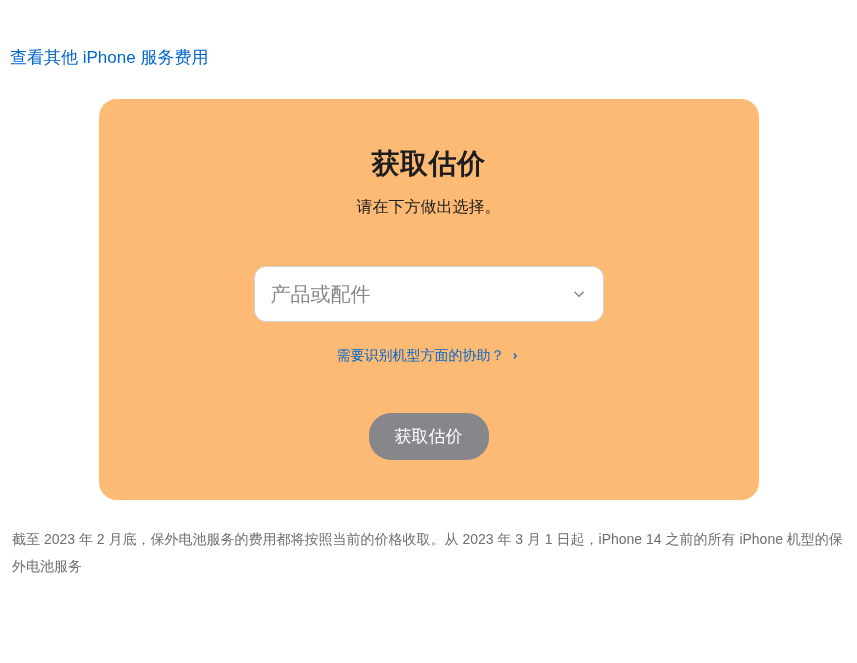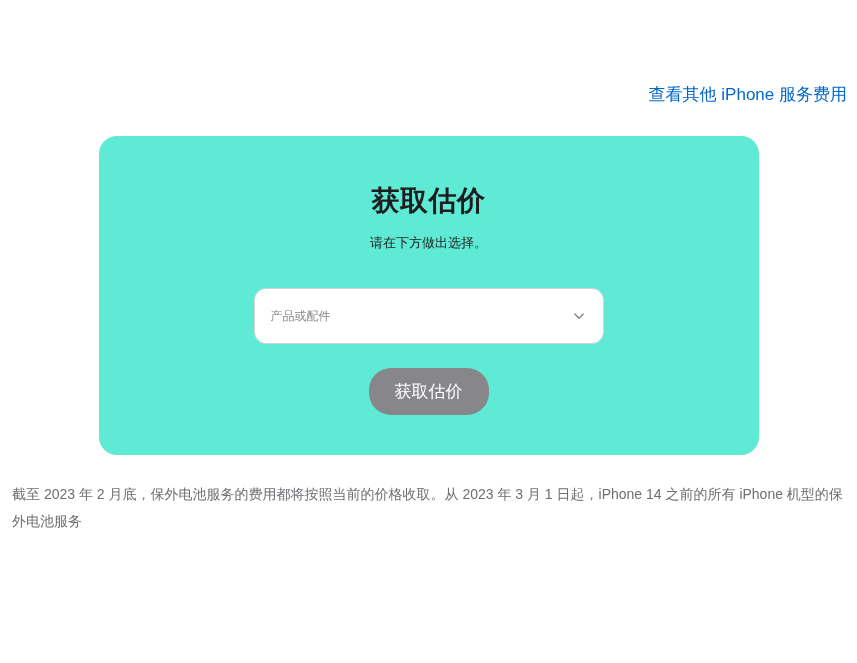--- a/index.html
+++ b/index.html
@@ -12,60 +12,59 @@
       background: #ffffff;
       color: #1d1d1f;
       width: 857px;
       height: 663px;
       overflow: hidden;
     }
     .container {
       padding: 0 10px;
     }
     .top-link {
-      text-align: right;
+      text-align: left;
       padding: 46px 0 30px;
-      margin-top: 37px;
     }
     .top-link a {
       color: #0066cc;
       text-decoration: none;
       font-size: 17px;
     }
     .card {
-      background: #5eead4;
+      background: #fdba74;
       border-radius: 18px;
       max-width: 660px;
       margin: 0 auto;
       padding: 46px 40px 40px;
       text-align: center;
     }
     .card-title {
       font-size: 28px;
       font-weight: 600;
       margin-bottom: 14px;
       letter-spacing: 0.5px;
     }
     .card-subtitle {
-      font-size: 13px;
+      font-size: 16px;
       color: #1d1d1f;
-      margin-bottom: 36px;
+      margin-bottom: 48px;
     }
     .select-wrap {
       position: relative;
       max-width: 350px;
       margin: 0 auto 24px;
     }
     .select-box {
       width: 100%;
       height: 56px;
       border: 1px solid #d2d2d7;
       border-radius: 12px;
       background: #ffffff;
-      font-size: 12px;
+      font-size: 20px;
       color: #86868b;
       padding: 0 44px 0 16px;
       text-align: left;
       cursor: pointer;
       display: flex;
       align-items: center;
       outline: none;
     }
     .chevron {
       position: absolute;
@@ -138,20 +137,30 @@
         <span>产品或配件</span>
       </button>
       <span class="chevron">
         <svg viewBox="0 0 24 24" fill="none" stroke="currentColor" stroke-width="2">
             <polyline points="6 9 12 15 18 9"></polyline>
           </svg>
       </span>
     </div>
 
 
+    <div class="help-link">
+      <a href="#">
+        <span>需要识别机型方面的协助？</span>
+        <span class="chev-right">
+          <svg viewBox="0 0 24 24" fill="none" stroke="#0066cc" stroke-width="3">
+              <polyline points="9 6 15 12 9 18"></polyline>
+            </svg>
+        </span>
+      </a>
+    </div>
 
     <button class="submit-btn" disabled="">获取估价</button>
   </div>
 
   <div class="footer-text">
     <p>
       <span>截至 2023 年 2 月底，保外电池服务的费用都将按照当前的价格收取。从 2023 年 3 月 1 日起，iPhone 14 之前的所有 iPhone 机型的保外电池服务</span>
     </p>
   </div>
 </div>

